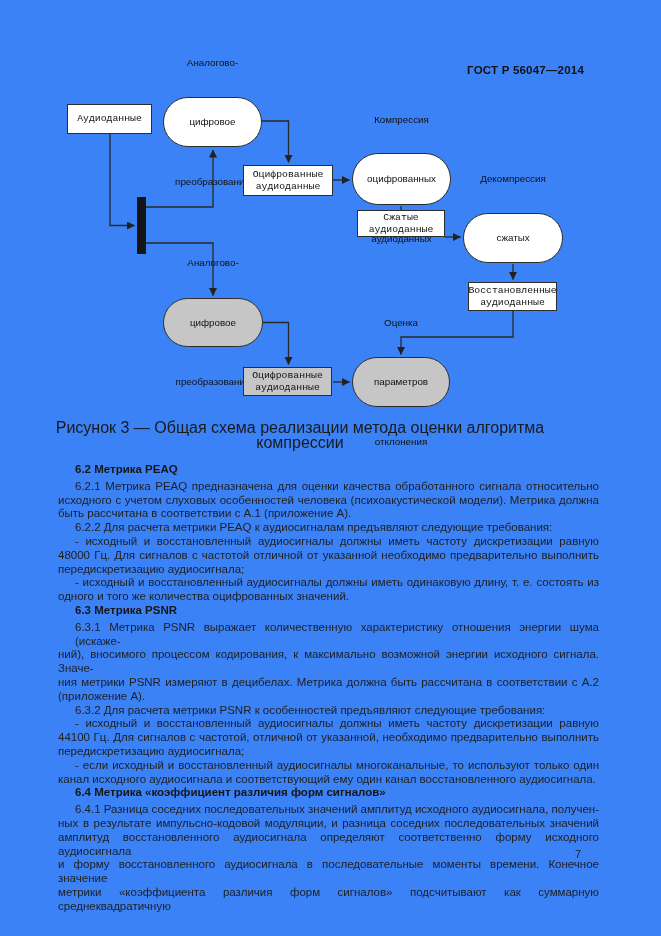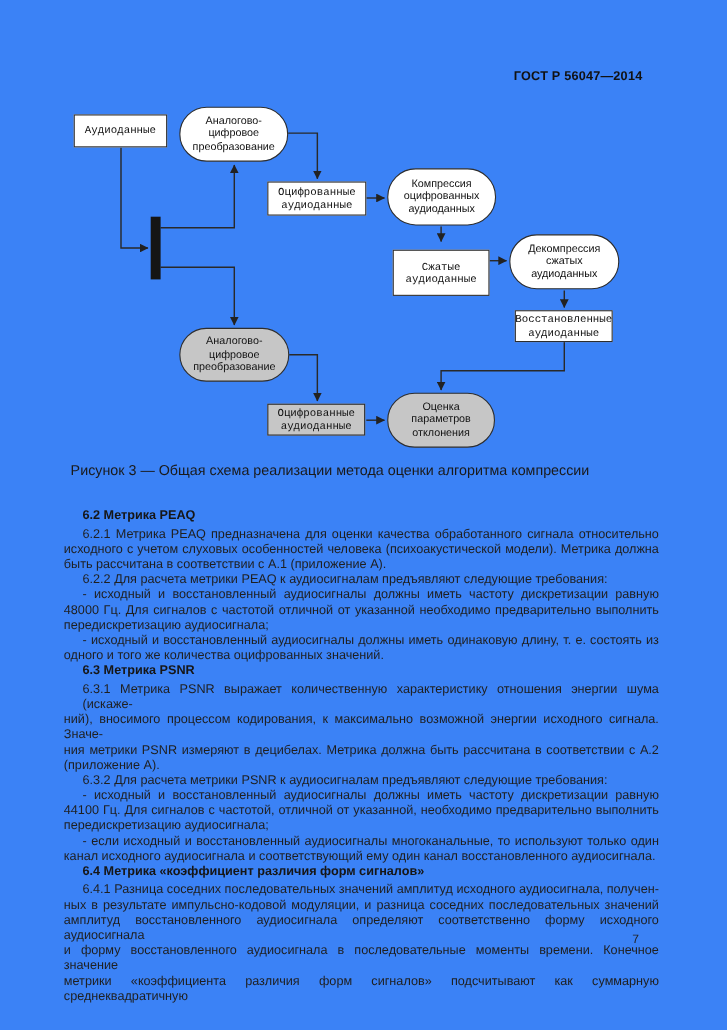--- a/index.html
+++ b/index.html
@@ -26,28 +26,28 @@
   .node{
     position:absolute;
     box-sizing:border-box;
     display:flex;flex-direction:column;
     align-items:center;justify-content:center;
     text-align:center;
     font-size:9.8px;line-height:11.4px;color:#111;
     border:1.4px solid #2d2d2d;
     background:#fff;
   }
-  .node.stadium{border-radius:26px;}
+  .node.stadium{border-radius:26px;gap:48px;}
   .node.rect{border-radius:0;font-family:Liberation Mono, monospace;}
   .node.gray{background:var(--node-gray,#c6c6c6);}
 
   
   .fig-caption{
     position:absolute;left:20px;top:421px;width:560px;
-    text-align:center;font-size:13px;line-height:14.5px;color:#1a1a1a;
+    text-align:center;font-size:16px;line-height:14.5px;color:#1a1a1a;
   }
 
   
   .text-body{
     position:absolute;left:58px;top:463px;width:541px;
   }
   .sec-heading{
     font-size:11.5px;font-weight:bold;line-height:13.8px;
     padding-left:17px;margin:0 0 3px 0;color:#161616;
   }
@@ -104,21 +104,21 @@
         </div>
         <div class="node rect white" style="left: 243px; top: 165px; width: 90px; height: 31px;">
           <div class="node-line">Оцифрованные</div>
           <div class="node-line">аудиоданные</div>
         </div>
         <div class="node stadium white" style="left: 352px; top: 153px; width: 99px; height: 52px;">
           <div class="node-line">Компрессия</div>
           <div class="node-line">оцифрованных</div>
           <div class="node-line">аудиоданных</div>
         </div>
-        <div class="node rect white" style="left: 357px; top: 227px; width: 88px; height: 42px;">
+        <div class="node rect white" style="left: 357px; top: 210px; width: 88px; height: 27px;">
           <div class="node-line">Сжатые</div>
           <div class="node-line">аудиоданные</div>
         </div>
         <div class="node stadium white" style="left: 463px; top: 213px; width: 100px; height: 50px;">
           <div class="node-line">Декомпрессия</div>
           <div class="node-line">сжатых</div>
           <div class="node-line">аудиоданных</div>
         </div>
         <div class="node rect white" style="left: 468px; top: 282px; width: 89px; height: 29px; align-items: center;">
           <div class="node-line">Восстановленные</div>
@@ -154,21 +154,21 @@
       <div class="tline first">- исходный и восстановленный аудиосигналы должны иметь частоту дискретизации равную</div>
       <div class="tline">48000 Гц. Для сигналов с частотой отличной от указанной необходимо предварительно выполнить</div>
       <div class="tline last">передискретизацию аудиосигнала;</div>
       <div class="tline first">- исходный и восстановленный аудиосигналы должны иметь одинаковую длину, т. е. состоять из</div>
       <div class="tline last">одного и того же количества оцифрованных значений.</div>
       <div class="sec-heading">6.3 Метрика PSNR</div>
       <div class="tline first">6.3.1 Метрика PSNR выражает количественную характеристику отношения энергии шума (искаже-</div>
       <div class="tline">ний), вносимого процессом кодирования, к максимально возможной энергии исходного сигнала. Значе-</div>
       <div class="tline">ния метрики PSNR измеряют в децибелах. Метрика должна быть рассчитана в соответствии с А.2</div>
       <div class="tline last">(приложение А).</div>
-      <div class="tline first last">6.3.2 Для расчета метрики PSNR к аудиосигналам предъявляют следующие требования:</div>
+      <div class="tline first last">6.3.2 Для расчета метрики PSNR к особенностей предъявляют следующие требования:</div>
       <div class="tline first">- исходный и восстановленный аудиосигналы должны иметь частоту дискретизации равную</div>
       <div class="tline">44100 Гц. Для сигналов с частотой, отличной от указанной, необходимо предварительно выполнить</div>
       <div class="tline last">передискретизацию аудиосигнала;</div>
       <div class="tline first">- если исходный и восстановленный аудиосигналы многоканальные, то используют только один</div>
       <div class="tline last">канал исходного аудиосигнала и соответствующий ему один канал восстановленного аудиосигнала.</div>
       <div class="sec-heading">6.4 Метрика «коэффициент различия форм сигналов»</div>
       <div class="tline first">6.4.1 Разница соседних последовательных значений амплитуд исходного аудиосигнала, получен-</div>
       <div class="tline">ных в результате импульсно-кодовой модуляции, и разница соседних последовательных значений</div>
       <div class="tline">амплитуд восстановленного аудиосигнала определяют соответственно форму исходного аудиосигнала</div>
       <div class="tline">и форму восстановленного аудиосигнала в последовательные моменты времени. Конечное значение</div>

